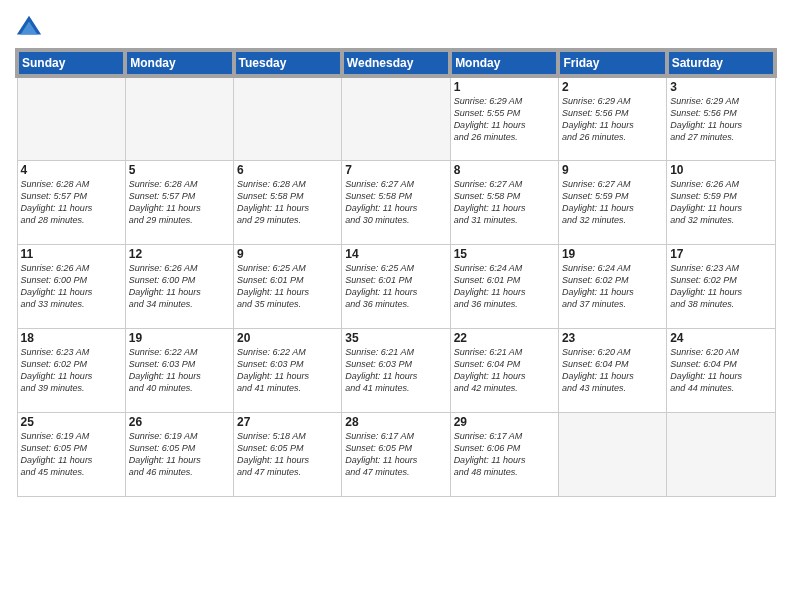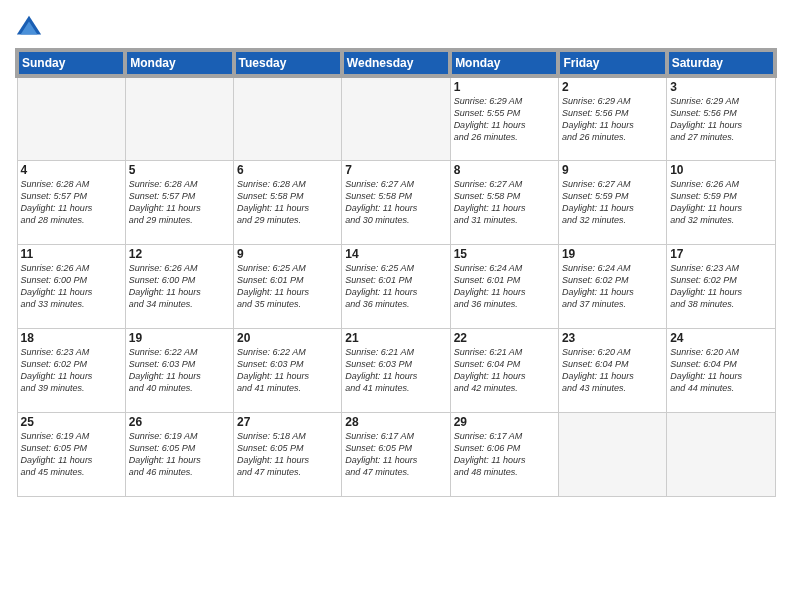--- a/index.html
+++ b/index.html
@@ -270,21 +270,21 @@
 and 40 minutes.</div>
           </td>
           <td>
             <span class="day-num">20</span>
             <div class="day-info" style="white-space: pre-line;">Sunrise: 6:22 AM
 Sunset: 6:03 PM
 Daylight: 11 hours
 and 41 minutes.</div>
           </td>
           <td>
-            <span class="day-num">21</span>
+            <span class="day-num">35</span>
             <div class="day-info" style="white-space: pre-line;">Sunrise: 6:21 AM
 Sunset: 6:03 PM
 Daylight: 11 hours
 and 41 minutes.</div>
           </td>
           <td>
             <span class="day-num">22</span>
             <div class="day-info" style="white-space: pre-line;">Sunrise: 6:21 AM
 Sunset: 6:04 PM
 Daylight: 11 hours

